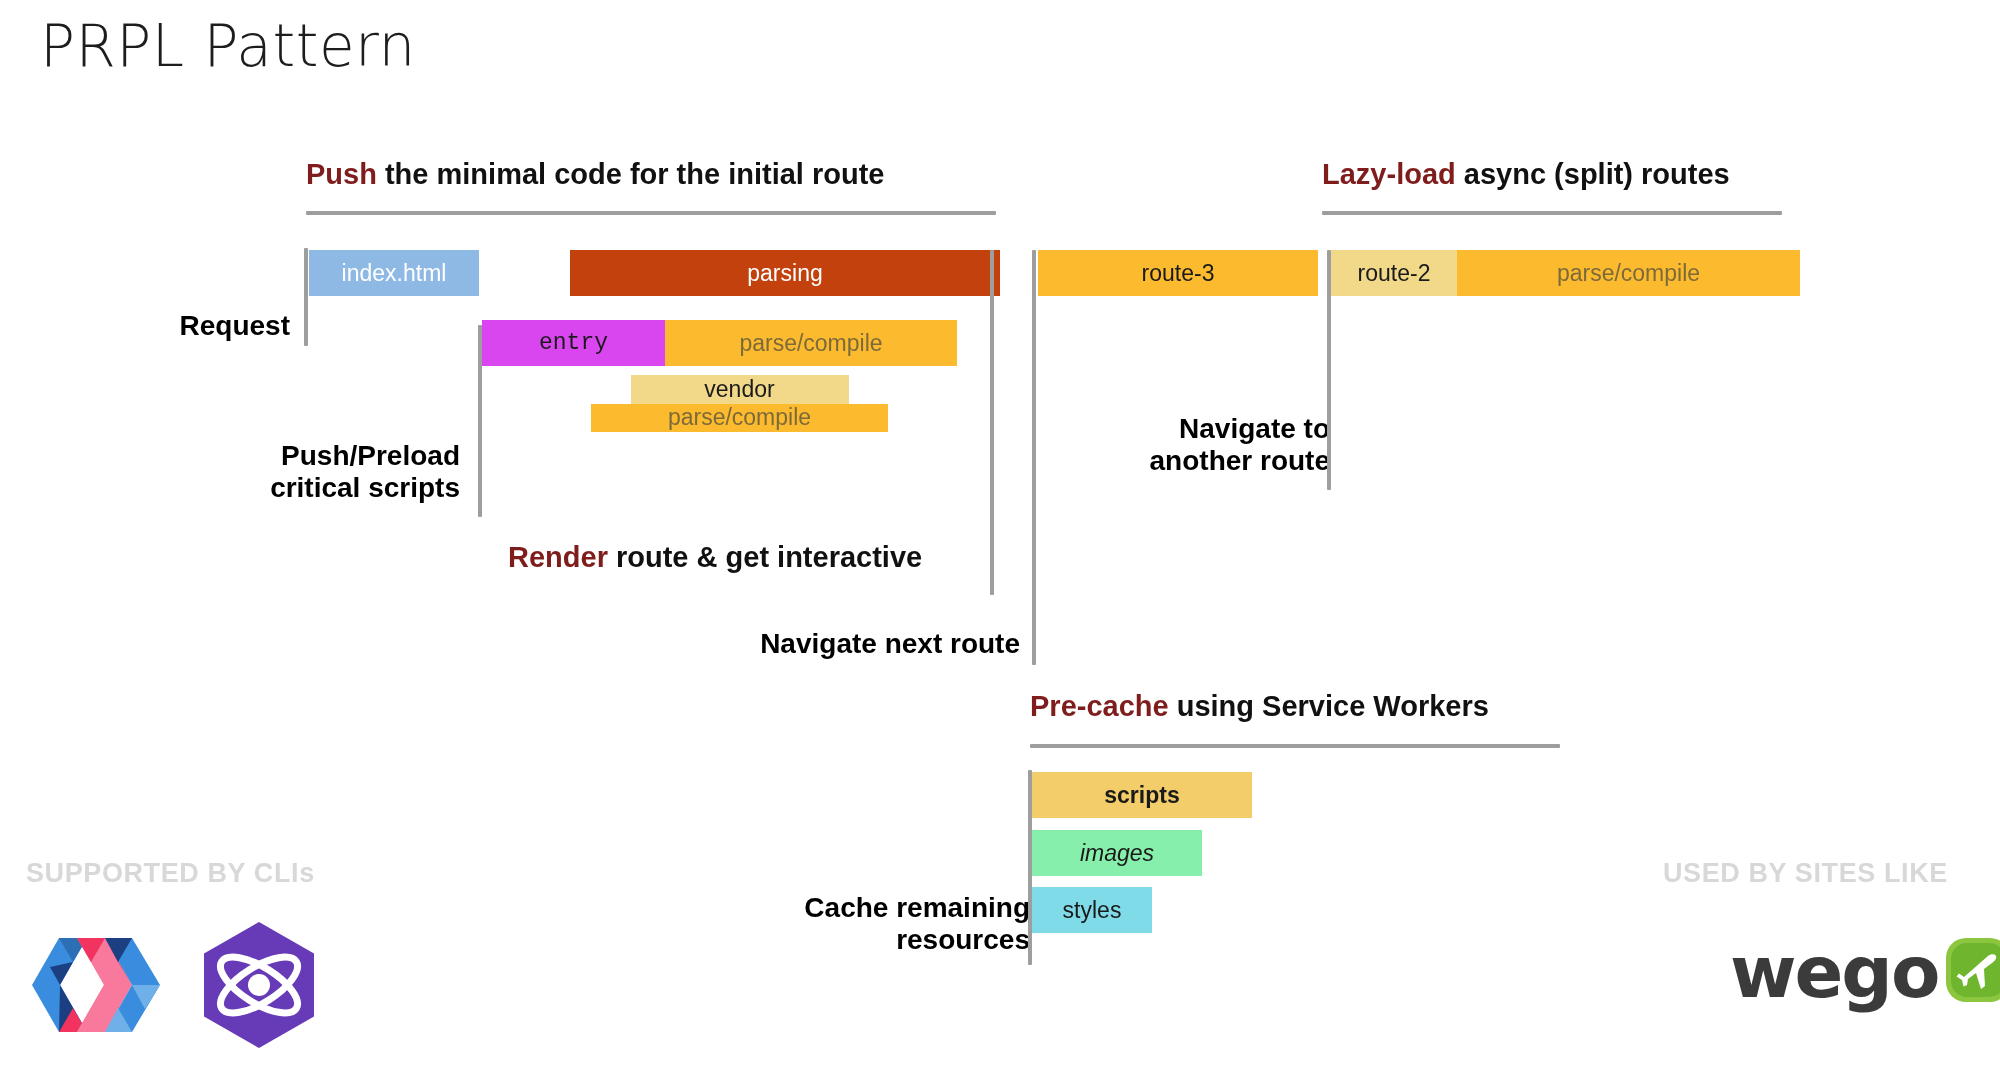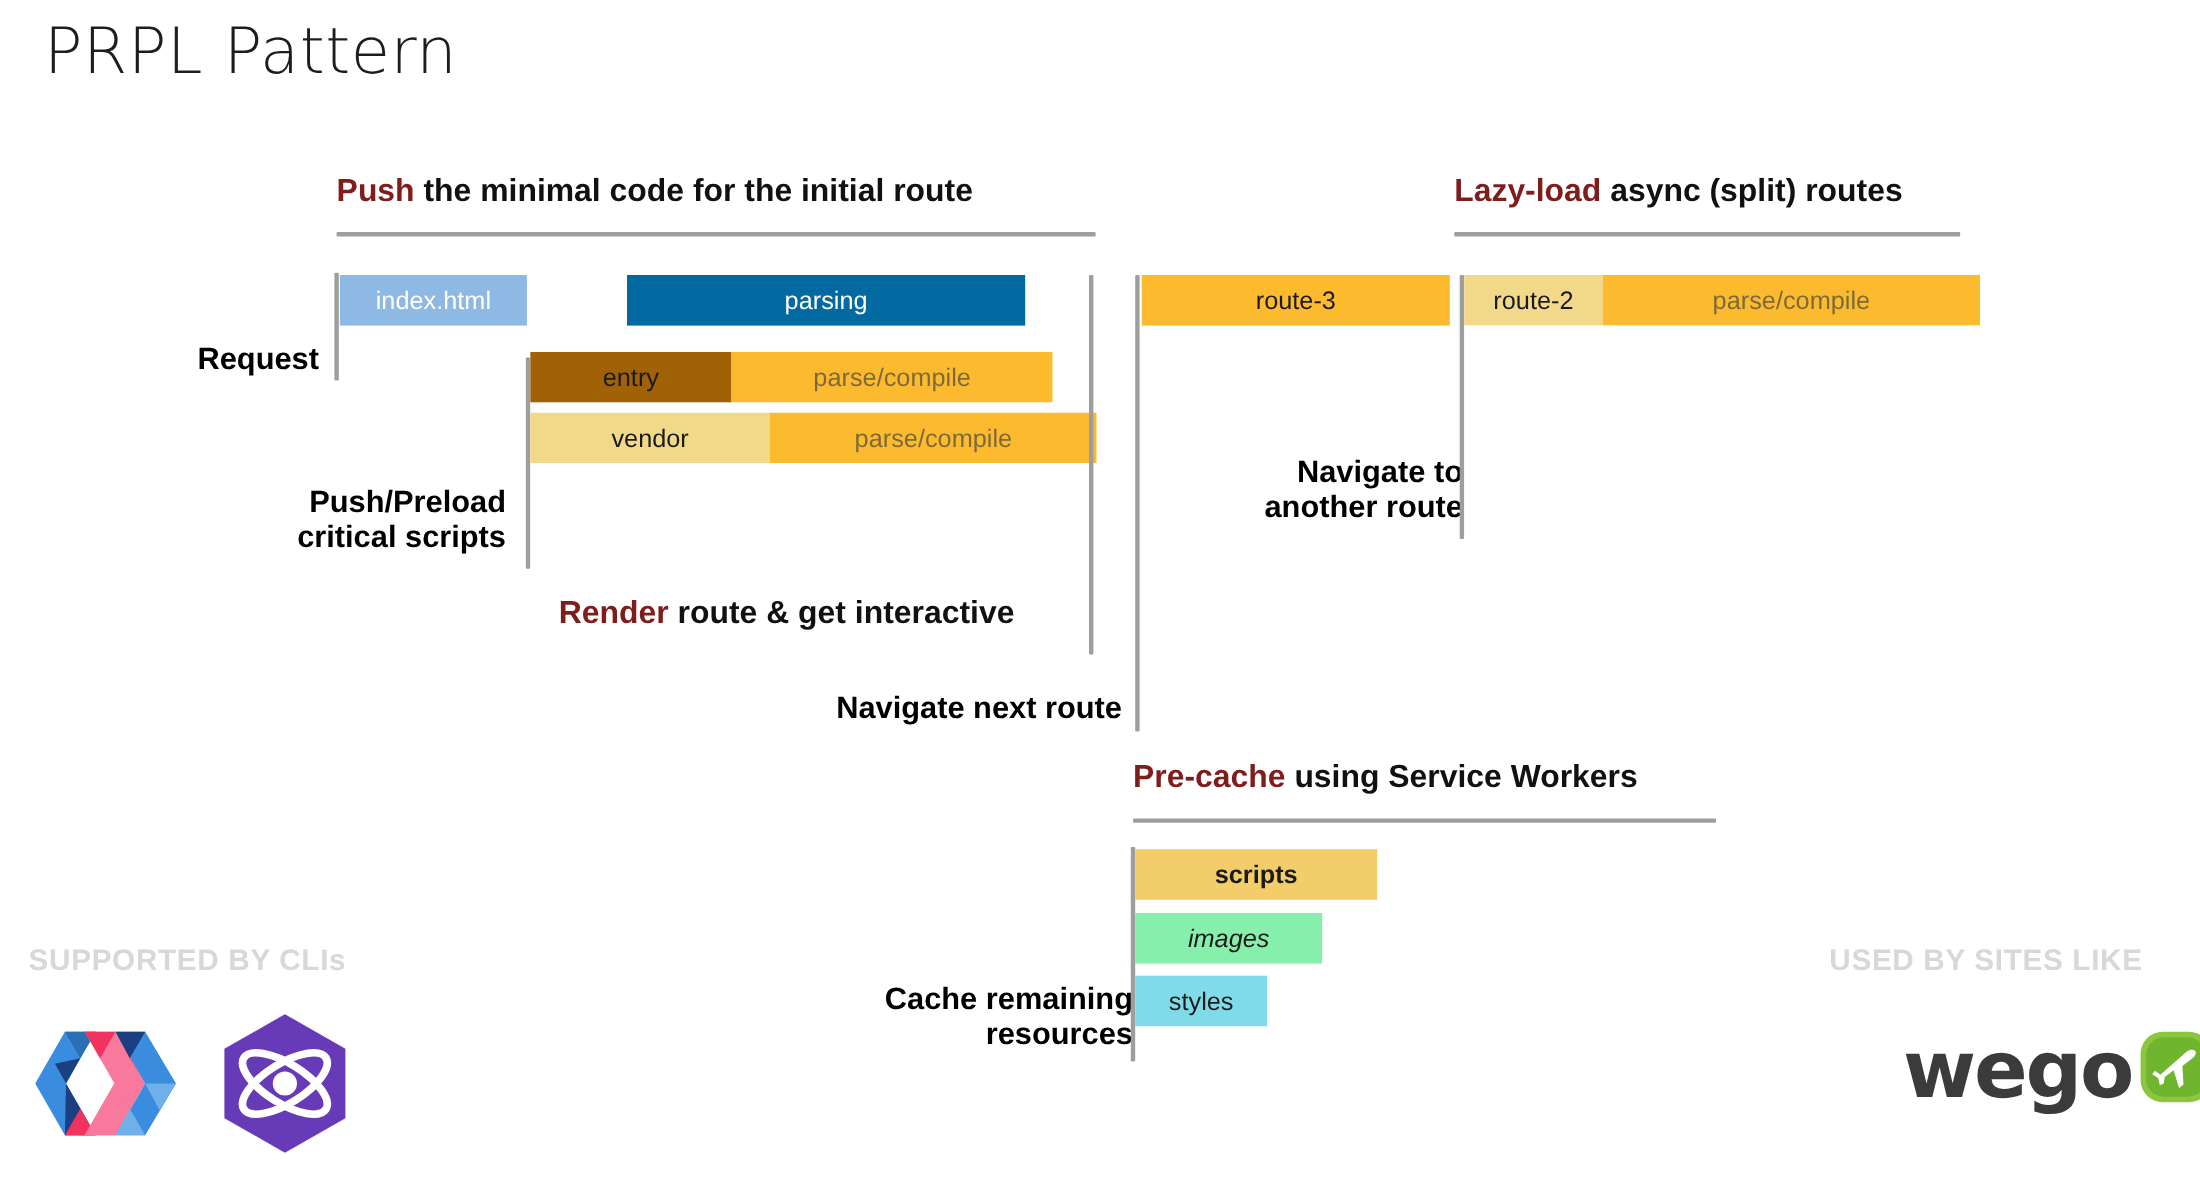--- a/index.html
+++ b/index.html
@@ -112,35 +112,35 @@
 <div class="abs hdr-rule" style="left:1322px; top:211px; width:460px;"></div>
 
 <div class="abs row-label" style="left:100px; top:310px; width:190px;">Request</div>
 
 <div class="abs vline" style="left:304px; top:248px; height:98px;"></div>
 
 <div class="abs bar" style="left:309px; top:250px; width:170px; height:46px; background:#8fb9e5;">
   <span class="seg" style="width:100%; color:#ffffff;">index.html</span>
 </div>
 
-<div class="abs bar" style="left:570px; top:250px; width:362px; height:46px; background:#0369a1;">
+<div class="abs bar" style="left:570px; top:250px; width:430px; height:46px; background:#c2410c;">
   <span class="seg" style="width:100%; color:#ffffff;">parsing</span>
 </div>
 
 <div class="abs row-label" style="left:150px; top:440px; width:310px;">Push/Preload
 critical scripts</div>
 
 <div class="abs vline" style="left:478px; top:325px; height:192px;"></div>
 
 <div class="abs bar" style="left:482px; top:320px; width:475px; height:46px;">
-  <span class="seg" style="width:183px; background:#a16207; color:#1a1a1a;">entry</span>
+  <span class="seg" style="width:183px; background:#d946ef; color:#1a1a1a;font-family:Liberation Mono, monospace;">entry</span>
   <span class="seg" style="width:292px; background:#fcba2e; color:#7d6a3a;">parse/compile</span>
 </div>
 
-<div class="abs bar" style="left:482px; top:375px; width:515px; height:46px;">
+<div class="abs bar" style="left:482px; top:375px; width:515px; height:57px;flex-direction:column;">
   <span class="seg" style="width:218px; background:#f2d98a; color:#1a1a1a;">vendor</span>
   <span class="seg" style="width:297px; background:#fcba2e; color:#7d6a3a;">parse/compile</span>
 </div>
 
 <div class="abs section-header" style="left:508px; top:541px;">
   <span class="kw">Render</span><span> route &amp; get interactive</span>
 </div>
 <div class="abs vline" style="left:990px; top:250px; height:345px;"></div>
 
 <div class="abs row-label" style="left:640px; top:628px; width:380px;">Navigate next route</div>

